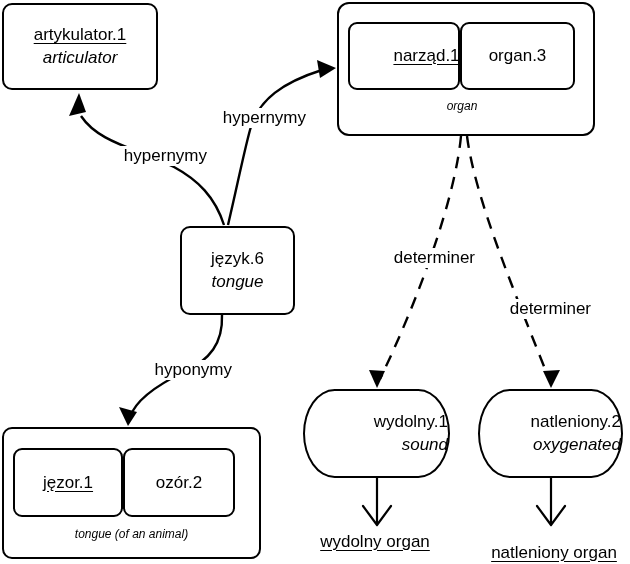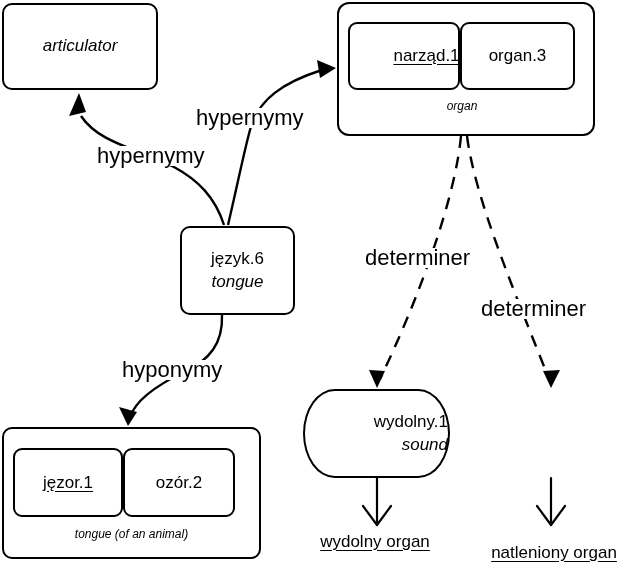--- a/index.html
+++ b/index.html
@@ -64,22 +64,22 @@
   .synset-label {
     position: absolute;
     text-align: center;
     font-style: italic;
     font-size: 12px;
     z-index: 3;
   }
   .edge-label {
     position: absolute;
     width: 110px;
-    text-align: left;
-    font-size: 22px;
+    text-align: right;
+    font-size: 17px;
     line-height: 20px;
     z-index: 2;
     background: #ffffff;
   }
   .phrase {
     position: absolute;
     text-align: center;
     font-size: 17px;
     text-decoration: underline;
     text-underline-offset: 3px;
@@ -112,20 +112,21 @@
       <polygon points="551,388 543,371 560,370"></polygon>
     </g>
 
     <g stroke="#000000" stroke-width="2.2" fill="none" stroke-linecap="round">
       <path d="M 377 478 L 377 523 M 363 506 L 377 525 M 391 506 L 377 525"></path>
       <path d="M 551 478 L 551 523 M 537 506 L 551 525 M 565 506 L 551 525"></path>
     </g>
   </svg>
 
   <div class="box" style="left:2px; top:3px; width:156px; height:87px;">
+    <span class="u">artykulator.1</span>
     <span class="it">articulator</span>
   </div>
 
   <div class="box synset-outer" style="left:337px; top:2px; width:258px; height:134px;"></div>
   <div class="sense-box" style="left:348px; top:22px; width:112px; height:68px;padding-left:45px;">
     <span class="u">narząd.1</span>
   </div>
   <div class="sense-box" style="left:460px; top:22px; width:115px; height:68px;">
     <span>organ.3</span>
   </div>
@@ -142,20 +143,24 @@
   </div>
   <div class="sense-box" style="left:123px; top:448px; width:112px; height:69px;">
     <span>ozór.2</span>
   </div>
   <div class="synset-label" style="left:10px; top:527px; width:243px;font-style:italic;">tongue (of an animal)</div>
 
   <div class="box adj-node" style="left:303px; top:389px; width:147px; height:89px;">
     <span>wydolny.1</span>
     <span class="it">sound</span>
   </div>
+  <div class="box adj-node" style="left:478px; top:389px; width:145px; height:89px;">
+    <span>natleniony.2</span>
+    <span class="it">oxygenated</span>
+  </div>
 
   <div class="edge-label" style="left:97px; top:146px;">hypernymy</div>
   <div class="edge-label" style="left:196px; top:108px;">hypernymy</div>
   <div class="edge-label" style="left:122px; top:360px;">hyponymy</div>
   <div class="edge-label" style="left:365px; top:248px;">determiner</div>
   <div class="edge-label" style="left:481px; top:299px;">determiner</div>
 
   <div class="phrase" style="left:300px; top:532px; width:150px;">wydolny organ</div>
   <div class="phrase" style="left:478px; top:532px; width:152px;margin-top:11px;">natleniony organ</div>
 

